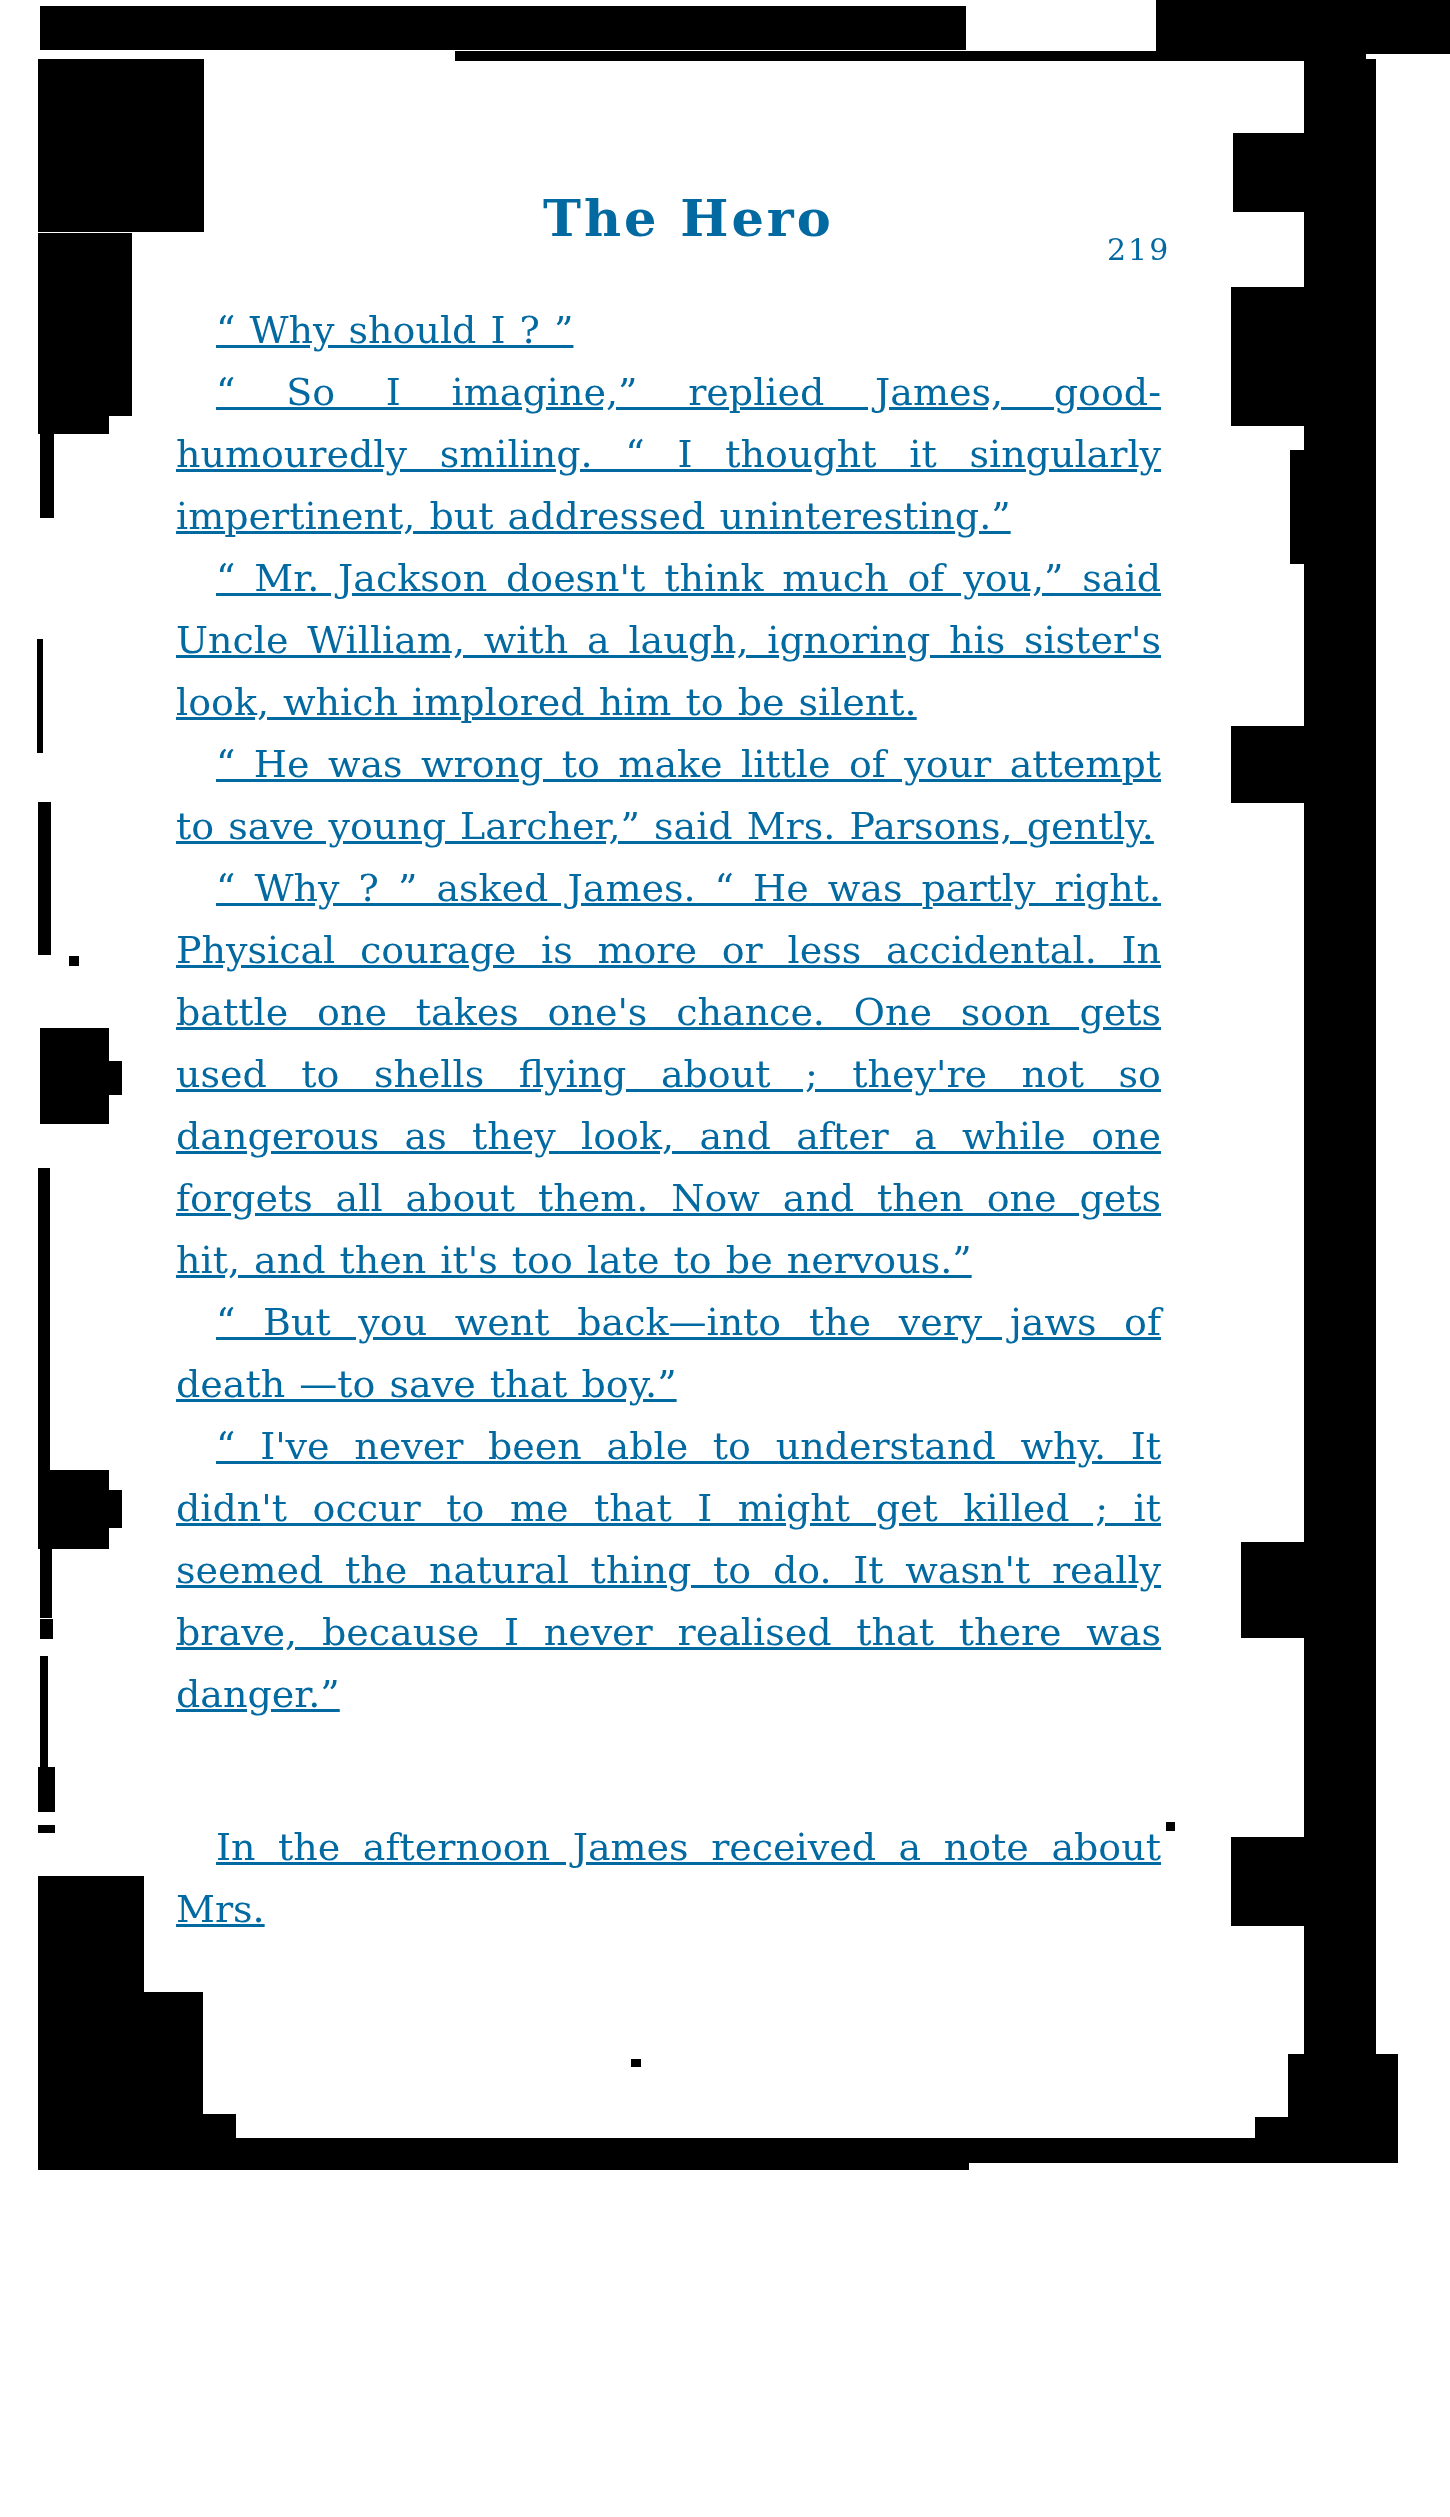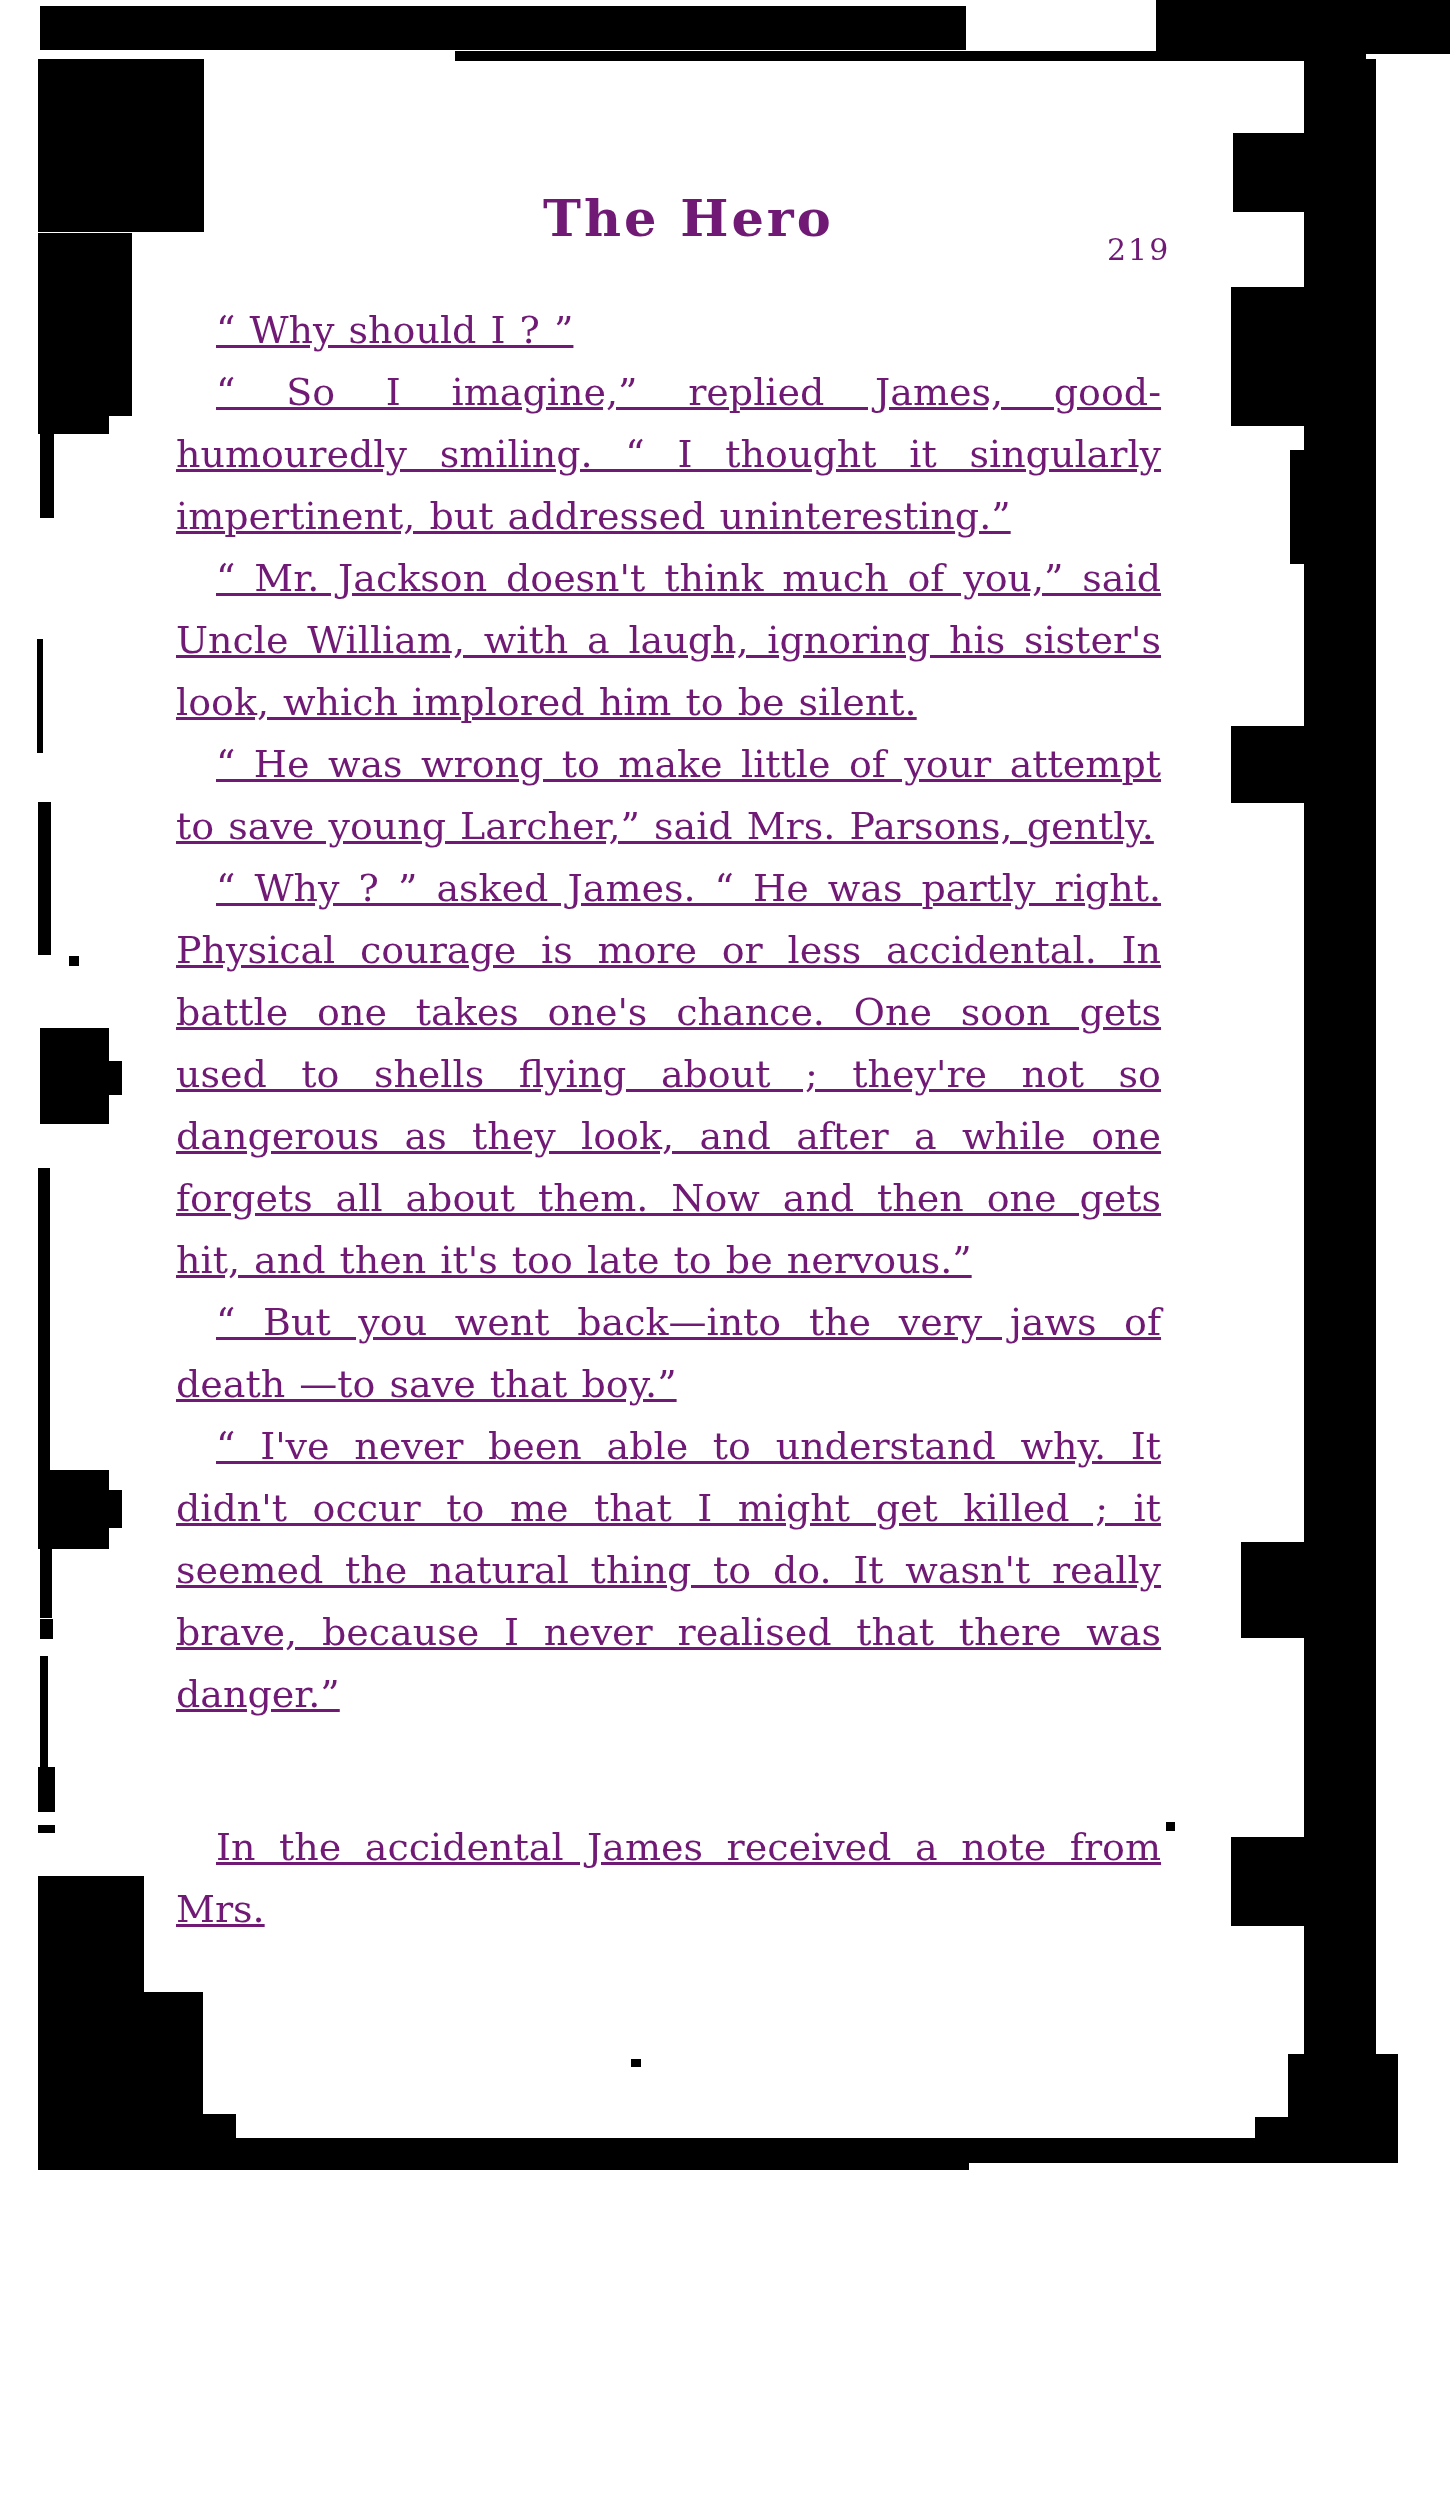--- a/index.html
+++ b/index.html
@@ -3,21 +3,21 @@
 <meta charset="utf-8">
 <style>
   html, body { margin: 0; padding: 0; background: #ffffff; }
   .page {
     position: relative;
     width: 1450px;
     height: 2518px;
     background: #ffffff;
     overflow: hidden;
     font-family: "DejaVu Serif", serif;
-    color: #701a75;
+    color: #0369a1;
   }
   
   .art { position: absolute; background: #000000; }
   
   .running-head {
     position: absolute;
     top: 188px; left: 543px;
     font-size: 51px;
     font-weight: bold;
     letter-spacing: 3px;
@@ -96,17 +96,17 @@
   <div class="page-number">219</div>
 
   <div class="text-block" id="text-block">
       <p>“ Why should I ? ”</p>
       <p>“ So I imagine,” replied James, good-humouredly smiling.  “ I thought it singularly impertinent, but addressed uninteresting.”</p>
       <p>“ Mr. Jackson doesn't think much of you,” said Uncle William, with a laugh, ignoring his sister's look, which implored him to be silent.</p>
       <p>“ He was wrong to make little of your attempt to save young Larcher,” said Mrs. Parsons, gently.</p>
       <p>“ Why ? ” asked James.  “ He was partly right. Physical courage is more or less accidental.  In battle one takes one's chance.  One soon gets used to shells flying about ; they're not so dangerous as they look, and after a while one forgets all about them.  Now and then one gets hit, and then it's too late to be nervous.”</p>
       <p>“ But you went back—into the very jaws of death —to save that boy.”</p>
       <p>“ I've never been able to understand why.  It didn't occur to me that I might get killed ; it seemed the natural thing to do.  It wasn't really brave, because I never realised that there was danger.”</p>
-      <p class="section-break">In the accidental James received a note from Mrs.</p>
+      <p class="section-break">In the afternoon James received a note about Mrs.</p>
     </div>
 
 </div>
 
 
 </body></html>

